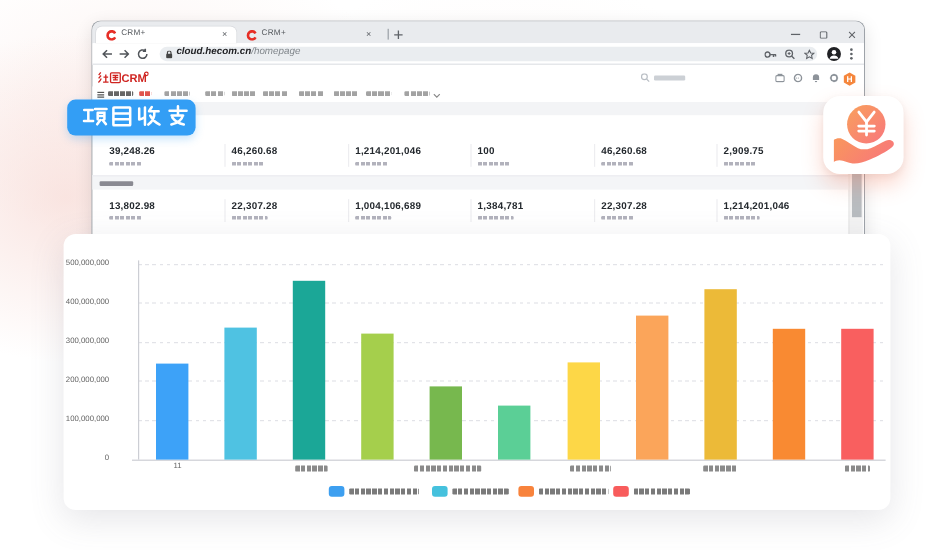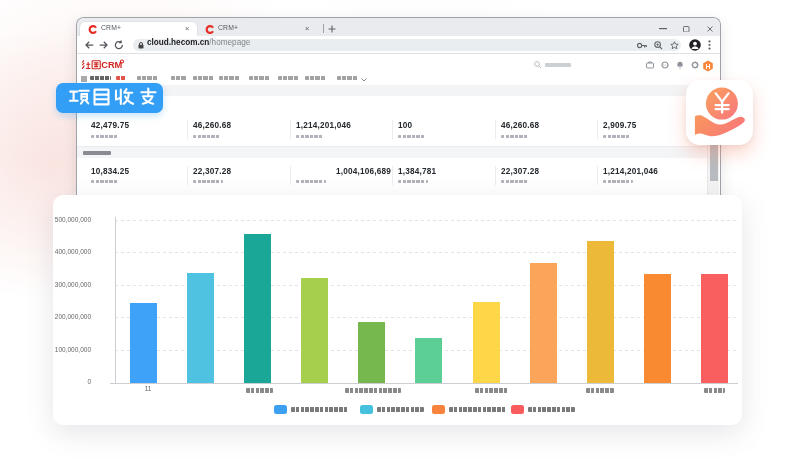--- a/index.html
+++ b/index.html
@@ -24,21 +24,21 @@
 #tab1{left:3px;width:117px;background:#fff;box-shadow:0 0 0 0.6px #d8dade;}
 #tab2{left:122px;width:119px;}
 .tabtxt{position:absolute;top:6px;font-size:6.8px;color:#54585d;letter-spacing:0.2px;}
 .tabx{position:absolute;top:5.5px;font-size:7.5px;color:#5f6368;}
 #tabsep{position:absolute;left:246px;top:6px;width:1px;height:9px;background:#9aa0a6;}
 .winctl{position:absolute;top:4px;color:#5f6368;}
 
 #urlbar{position:absolute;left:0;top:18px;width:643px;height:17px;background:#fff;border-bottom:1px solid #dfe1e5;}
 .navic{position:absolute;top:3px;color:#5f6368;font-size:9px;}
 #urlpill{position:absolute;left:56px;top:2.5px;width:548px;height:12.5px;background:#eaedf0;border-radius:7px;}
-#urltxt{position:absolute;left:70px;top:2.4px;font-size:8.2px;color:#202124;font-weight:700;}
+#urltxt{position:absolute;left:70px;top:2.4px;font-size:8.2px;color:#202124;font-weight:700;font-style:italic;}
 #urltxt span{color:#80868b;font-weight:400;}
 
 #crmlogo{position:absolute;left:4px;top:40.5px;}
 #navrow{position:absolute;left:0;top:54px;width:642px;height:13px;border-bottom:1px solid #ececec;background:#fff;}
 
 #scrolltrack{position:absolute;left:630px;top:79px;width:11px;height:295px;background:#f3f3f3;border-left:1px solid #e8e8e8;}
 #scrollthumb{position:absolute;left:1.5px;top:44px;width:8px;height:40px;background:#b8bcc0;}
 .statval{position:absolute;font-size:8.2px;font-weight:700;color:#24292e;letter-spacing:0.2px;}
 .vdiv{position:absolute;width:1px;background:#ededf0;}
 
@@ -183,44 +183,44 @@
         <circle cx="4" cy="4" r="2.6" fill="none" stroke="#8d939a" stroke-width="1.3"></circle>
         <path d="M4 0.5 v1.2 M4 6.3 v1.2 M0.5 4 h1.2 M6.3 4 h1.2 M1.6 1.6 l0.8 0.8 M5.6 5.6 l0.8 0.8 M6.4 1.6 l-0.8 0.8 M2.4 5.6 l-0.8 0.8" stroke="#8d939a" stroke-width="0.9"></path>
       </svg>
     <svg class="abs" style="left:625px;top:41.5px;" width="12" height="12">
         <path d="M6 0.5 L10.8 3.2 V8.8 L6 11.5 L1.2 8.8 V3.2 Z" fill="#f5863c"></path>
         <text x="6" y="8.5" font-size="7" font-weight="bold" fill="#fff" text-anchor="middle" font-family="Liberation Sans,sans-serif">H</text>
       </svg>
 
     <div class="abs" style="left:0;top:66.5px;width:642px;height:11.5px;background:#f3f4f6;"></div>
 
-    <div class="statval" style="left:14px;top:103px;">42,479.75</div>
+    <div class="statval" style="left:14px;top:103px;">39,248.26</div>
     <div class="statval" style="left:116px;top:103px;">46,260.68</div>
     <div class="statval" style="left:219px;top:103px;">1,214,201,046</div>
     <div class="statval" style="left:321px;top:103px;">100</div>
     <div class="statval" style="left:424px;top:103px;">46,260.68</div>
     <div class="statval" style="left:526px;top:103px;">2,909.75</div>
     <div class="g" style="left:14px;top:116.5px;width:27px;height:3.4px;background:repeating-linear-gradient(90deg,#b2b2bc 0 3.4px,transparent 3.4px 4.6px);"></div>
     <div class="g" style="left:116px;top:116.5px;width:27px;height:3.4px;background:repeating-linear-gradient(90deg,#b2b2bc 0 3.4px,transparent 3.4px 4.6px);"></div>
     <div class="g" style="left:219px;top:116.5px;width:27px;height:3.4px;background:repeating-linear-gradient(90deg,#b2b2bc 0 3.4px,transparent 3.4px 4.6px);"></div>
     <div class="g" style="left:321px;top:116.5px;width:27px;height:3.4px;background:repeating-linear-gradient(90deg,#b2b2bc 0 3.4px,transparent 3.4px 4.6px);"></div>
     <div class="g" style="left:424px;top:116.5px;width:27px;height:3.4px;background:repeating-linear-gradient(90deg,#b2b2bc 0 3.4px,transparent 3.4px 4.6px);"></div>
     <div class="g" style="left:526px;top:116.5px;width:27px;height:3.4px;background:repeating-linear-gradient(90deg,#b2b2bc 0 3.4px,transparent 3.4px 4.6px);"></div>
     <div class="vdiv" style="left:110px;top:102px;height:19px;"></div>
     <div class="vdiv" style="left:213px;top:102px;height:19px;"></div>
     <div class="vdiv" style="left:315px;top:102px;height:19px;"></div>
     <div class="vdiv" style="left:418px;top:102px;height:19px;"></div>
     <div class="vdiv" style="left:520px;top:102px;height:19px;"></div>
 
     <div class="abs" style="left:0;top:127.5px;width:630px;height:11px;background:#f4f5f7;border-top:1px solid #ececf0;"></div>
     <div class="g" style="left:6px;top:133px;width:28px;height:3.6px;background:#8a8a92;"></div>
 
-    <div class="statval" style="left:14px;top:148.5px;">10,834.25</div>
+    <div class="statval" style="left:14px;top:148.5px;">13,802.98</div>
     <div class="statval" style="left:116px;top:148.5px;">22,307.28</div>
-    <div class="statval" style="left:219px;top:148.5px;margin-left:40px;">1,004,106,689</div>
+    <div class="statval" style="left:219px;top:148.5px;">1,004,106,689</div>
     <div class="statval" style="left:321px;top:148.5px;">1,384,781</div>
     <div class="statval" style="left:424px;top:148.5px;">22,307.28</div>
     <div class="statval" style="left:526px;top:148.5px;">1,214,201,046</div>
     <div class="g" style="left:14px;top:161.5px;width:27px;height:3.4px;background:repeating-linear-gradient(90deg,#b2b2bc 0 3.4px,transparent 3.4px 4.6px);"></div>
     <div class="g" style="left:116px;top:161.5px;width:30px;height:3.4px;background:repeating-linear-gradient(90deg,#b2b2bc 0 3.4px,transparent 3.4px 4.6px);"></div>
     <div class="g" style="left:219px;top:161.5px;width:30px;height:3.4px;background:repeating-linear-gradient(90deg,#b2b2bc 0 3.4px,transparent 3.4px 4.6px);"></div>
     <div class="g" style="left:321px;top:161.5px;width:30px;height:3.4px;background:repeating-linear-gradient(90deg,#b2b2bc 0 3.4px,transparent 3.4px 4.6px);"></div>
     <div class="g" style="left:424px;top:161.5px;width:27px;height:3.4px;background:repeating-linear-gradient(90deg,#b2b2bc 0 3.4px,transparent 3.4px 4.6px);"></div>
     <div class="g" style="left:526px;top:161.5px;width:30px;height:3.4px;background:repeating-linear-gradient(90deg,#b2b2bc 0 3.4px,transparent 3.4px 4.6px);"></div>
     <div class="vdiv" style="left:110px;top:147.5px;height:19px;"></div>

